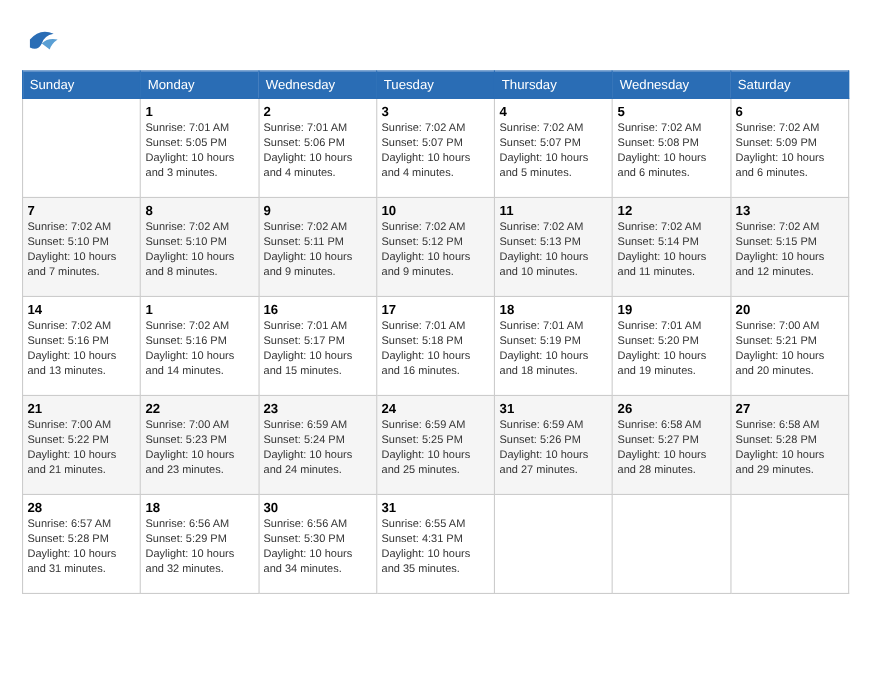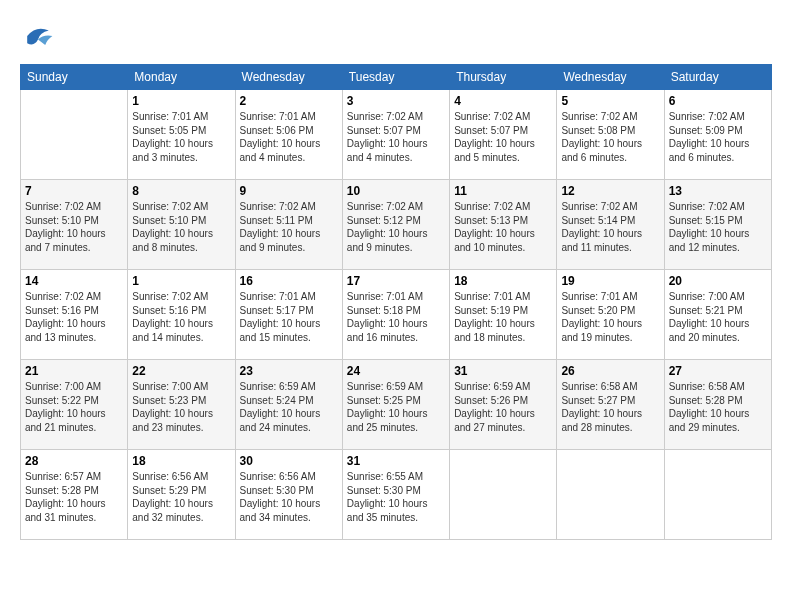--- a/index.html
+++ b/index.html
@@ -340,21 +340,21 @@
           <td>
             <div class="day-number">30</div>
             <div class="day-info" style="white-space: pre-line;">Sunrise: 6:56 AM
 Sunset: 5:30 PM
 Daylight: 10 hours
 and 34 minutes.</div>
           </td>
           <td>
             <div class="day-number">31</div>
             <div class="day-info" style="white-space: pre-line;">Sunrise: 6:55 AM
-Sunset: 5:30 PM
+Sunset: 4:31 PM
 Daylight: 10 hours
 and 35 minutes.</div>
           </td>
           <td class="empty-cell"></td>
           <td class="empty-cell"></td>
           <td class="empty-cell"></td>
         </tr>
       </tbody>
   </table>
 </div>

